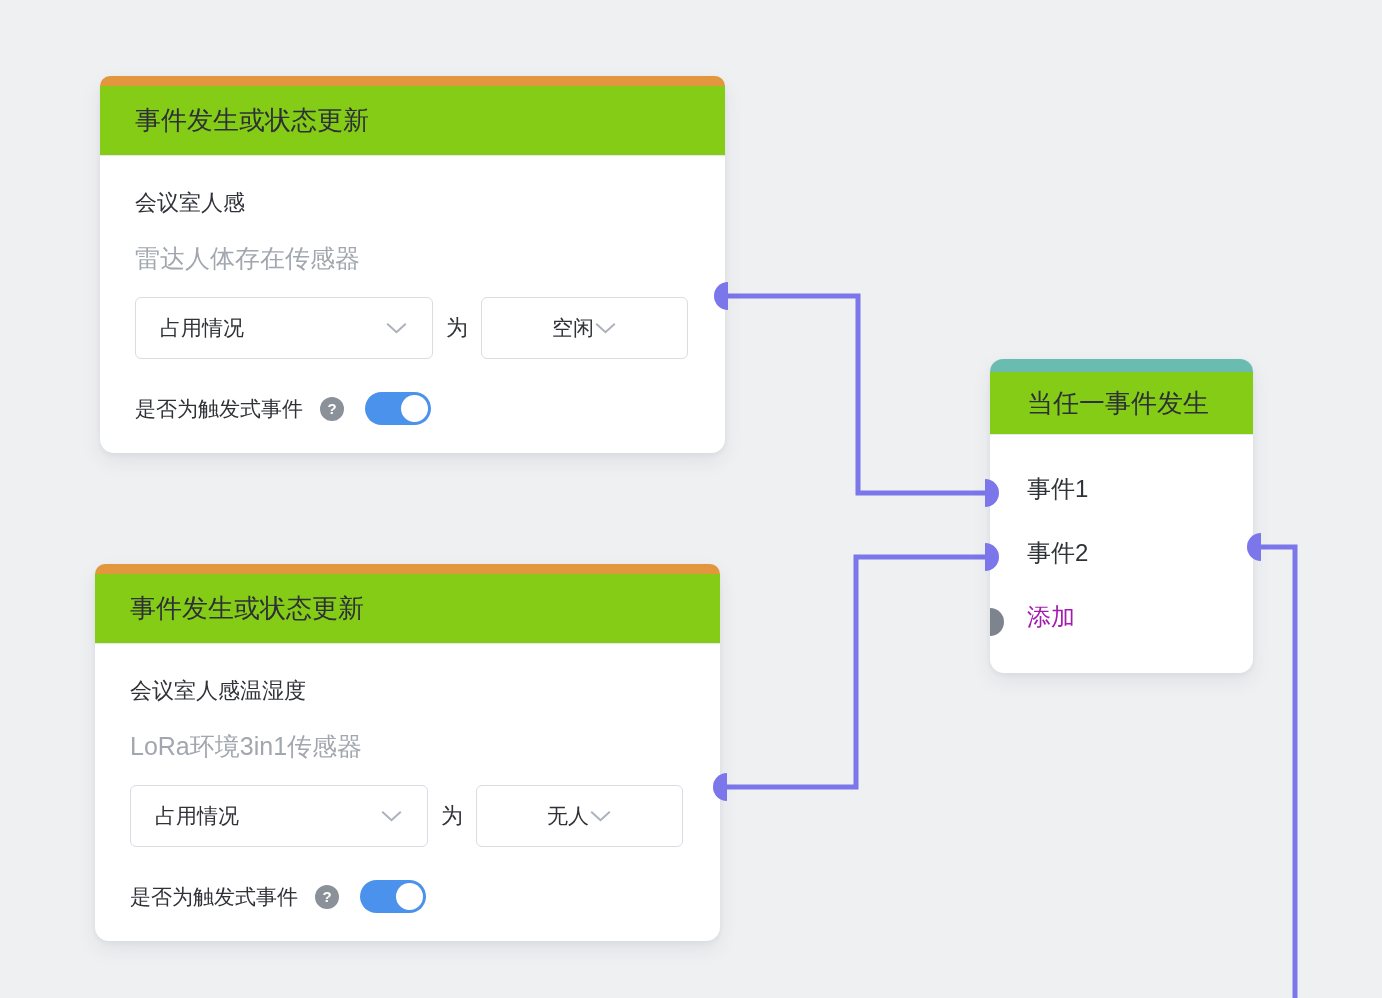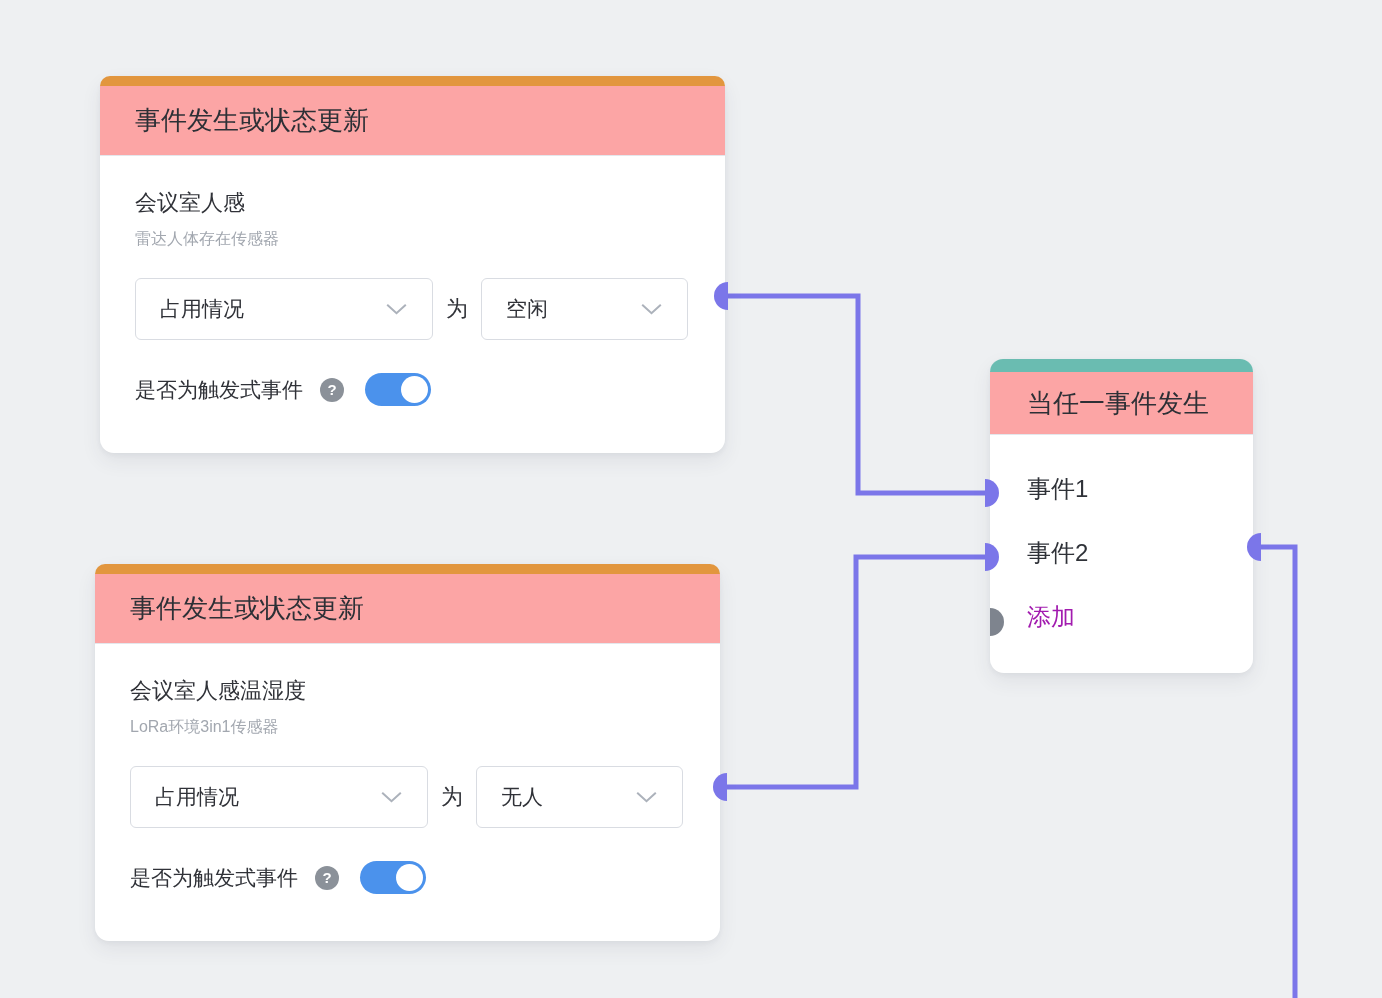--- a/index.html
+++ b/index.html
@@ -12,38 +12,38 @@
 
   
   .card {
     position:absolute; background:#FFFFFF; border-radius:14px;
     box-shadow:0 8px 20px rgba(45,55,75,.08), 0 2px 5px rgba(45,55,75,.05);
   }
   .accent-bar { height:10px; border-radius:14px 14px 0 0; }
   .accent-orange { background:#E2963E; }
   .accent-teal  { background:#6ABCB1; height:13px; }
   .card-header {
-    background:#fca5a5; height:70px; display:flex; align-items:center;
+    background:#84cc16; height:70px; display:flex; align-items:center;
     padding:0 35px; font-size:26px; color:#2D3036;
     border-bottom:1px solid #E4E7EC;
   }
 
   
   .trigger-card { width:625px; height:377px; }
   .trigger-body { padding:32px 35px 0 35px; }
   .device-name { font-size:22px; color:#303238; line-height:30px; }
-  .device-type { font-size:16px; color:#A2A7AF; line-height:26px; margin-top:8px; }
+  .device-type { font-size:25px; color:#A2A7AF; line-height:26px; margin-top:27px; }
   .select-row { display:flex; align-items:center; margin-top:26px; }
   .select {
     height:62px; border:1px solid #D9DCE2; border-radius:6px; background:#fff;
     display:flex; align-items:center; justify-content:space-between;
     padding:0 24px; font-size:21px; color:#303238; cursor:pointer;
   }
   .property-select { width:298px; }
-  .value-select { width:207px; }
+  .value-select { width:207px;justify-content:center; }
   .chevron { width:23px; height:13px; stroke:#ACB2BB; stroke-width:2.2; fill:none; }
   .relation { margin:0 13px; font-size:22px; color:#303238; width:22px; text-align:center; }
   .toggle-row { display:flex; align-items:center; margin-top:33px; }
   .toggle-label { font-size:21px; color:#303238; }
   .help-icon {
     width:24px; height:24px; border-radius:50%; background:#8B9199; color:#FFFFFF;
     font-size:15px; font-weight:bold; display:flex; align-items:center;
     justify-content:center; margin-left:17px; line-height:1;
   }
   .toggle {

